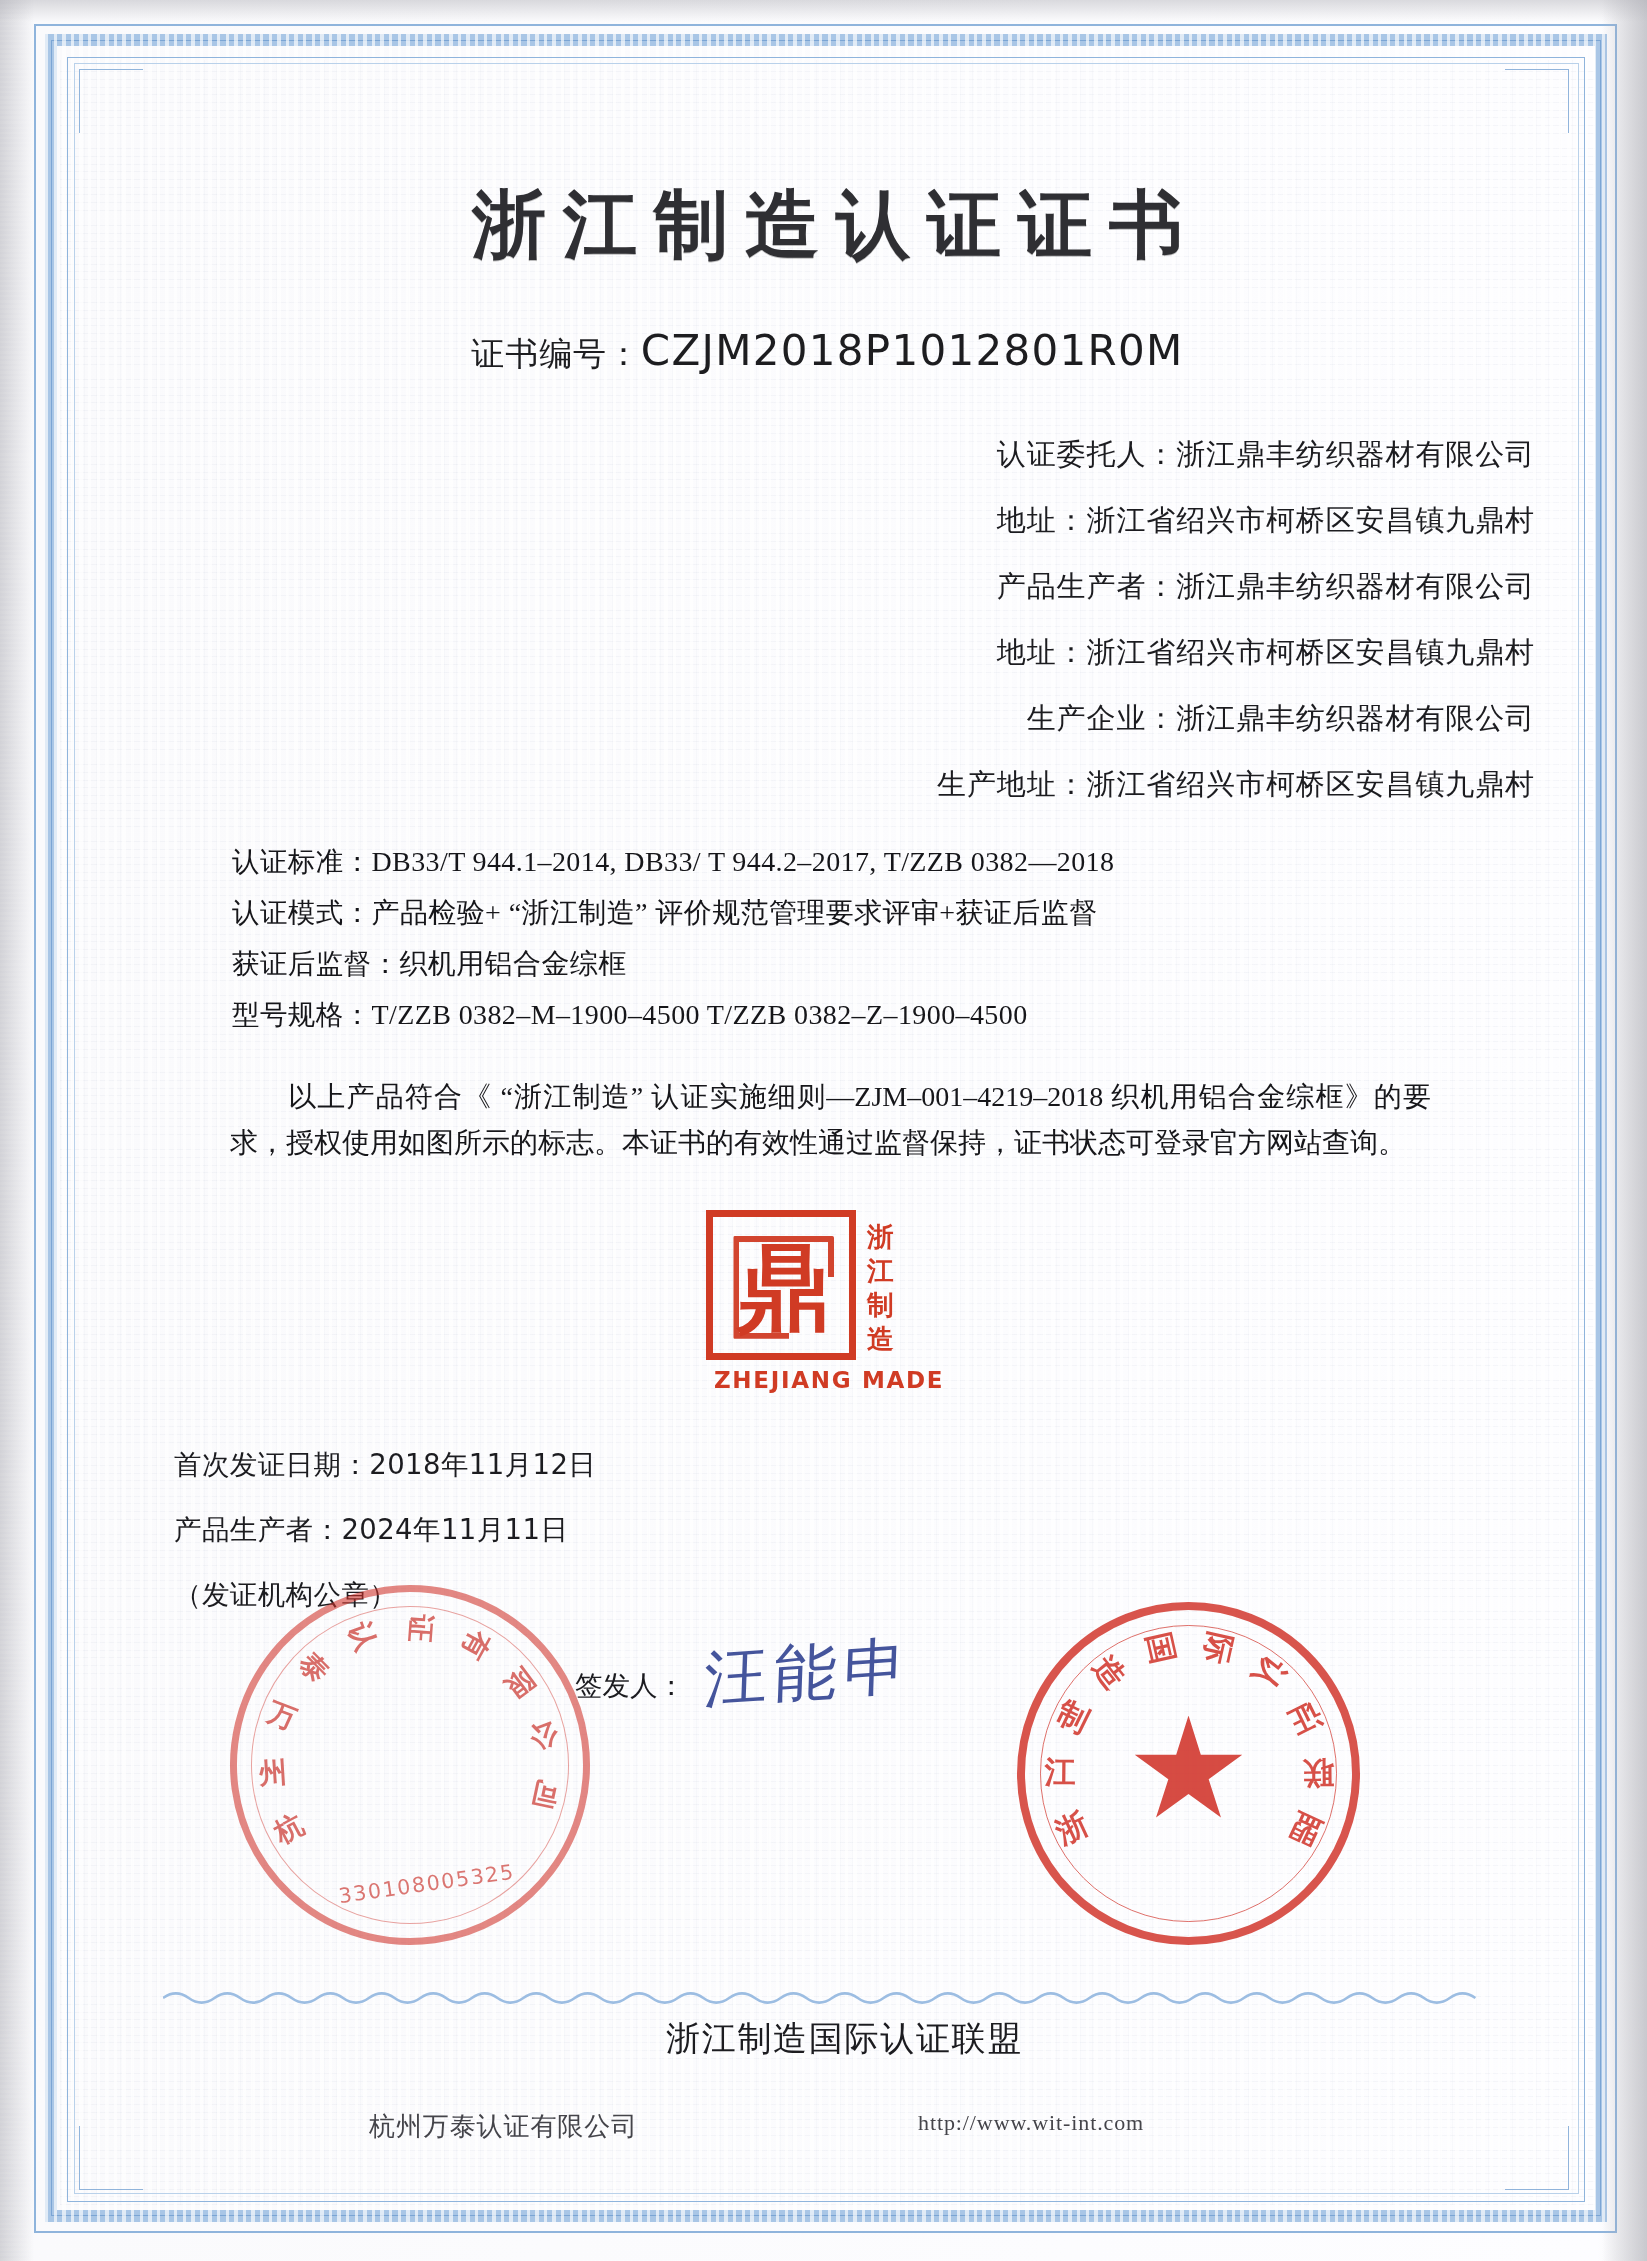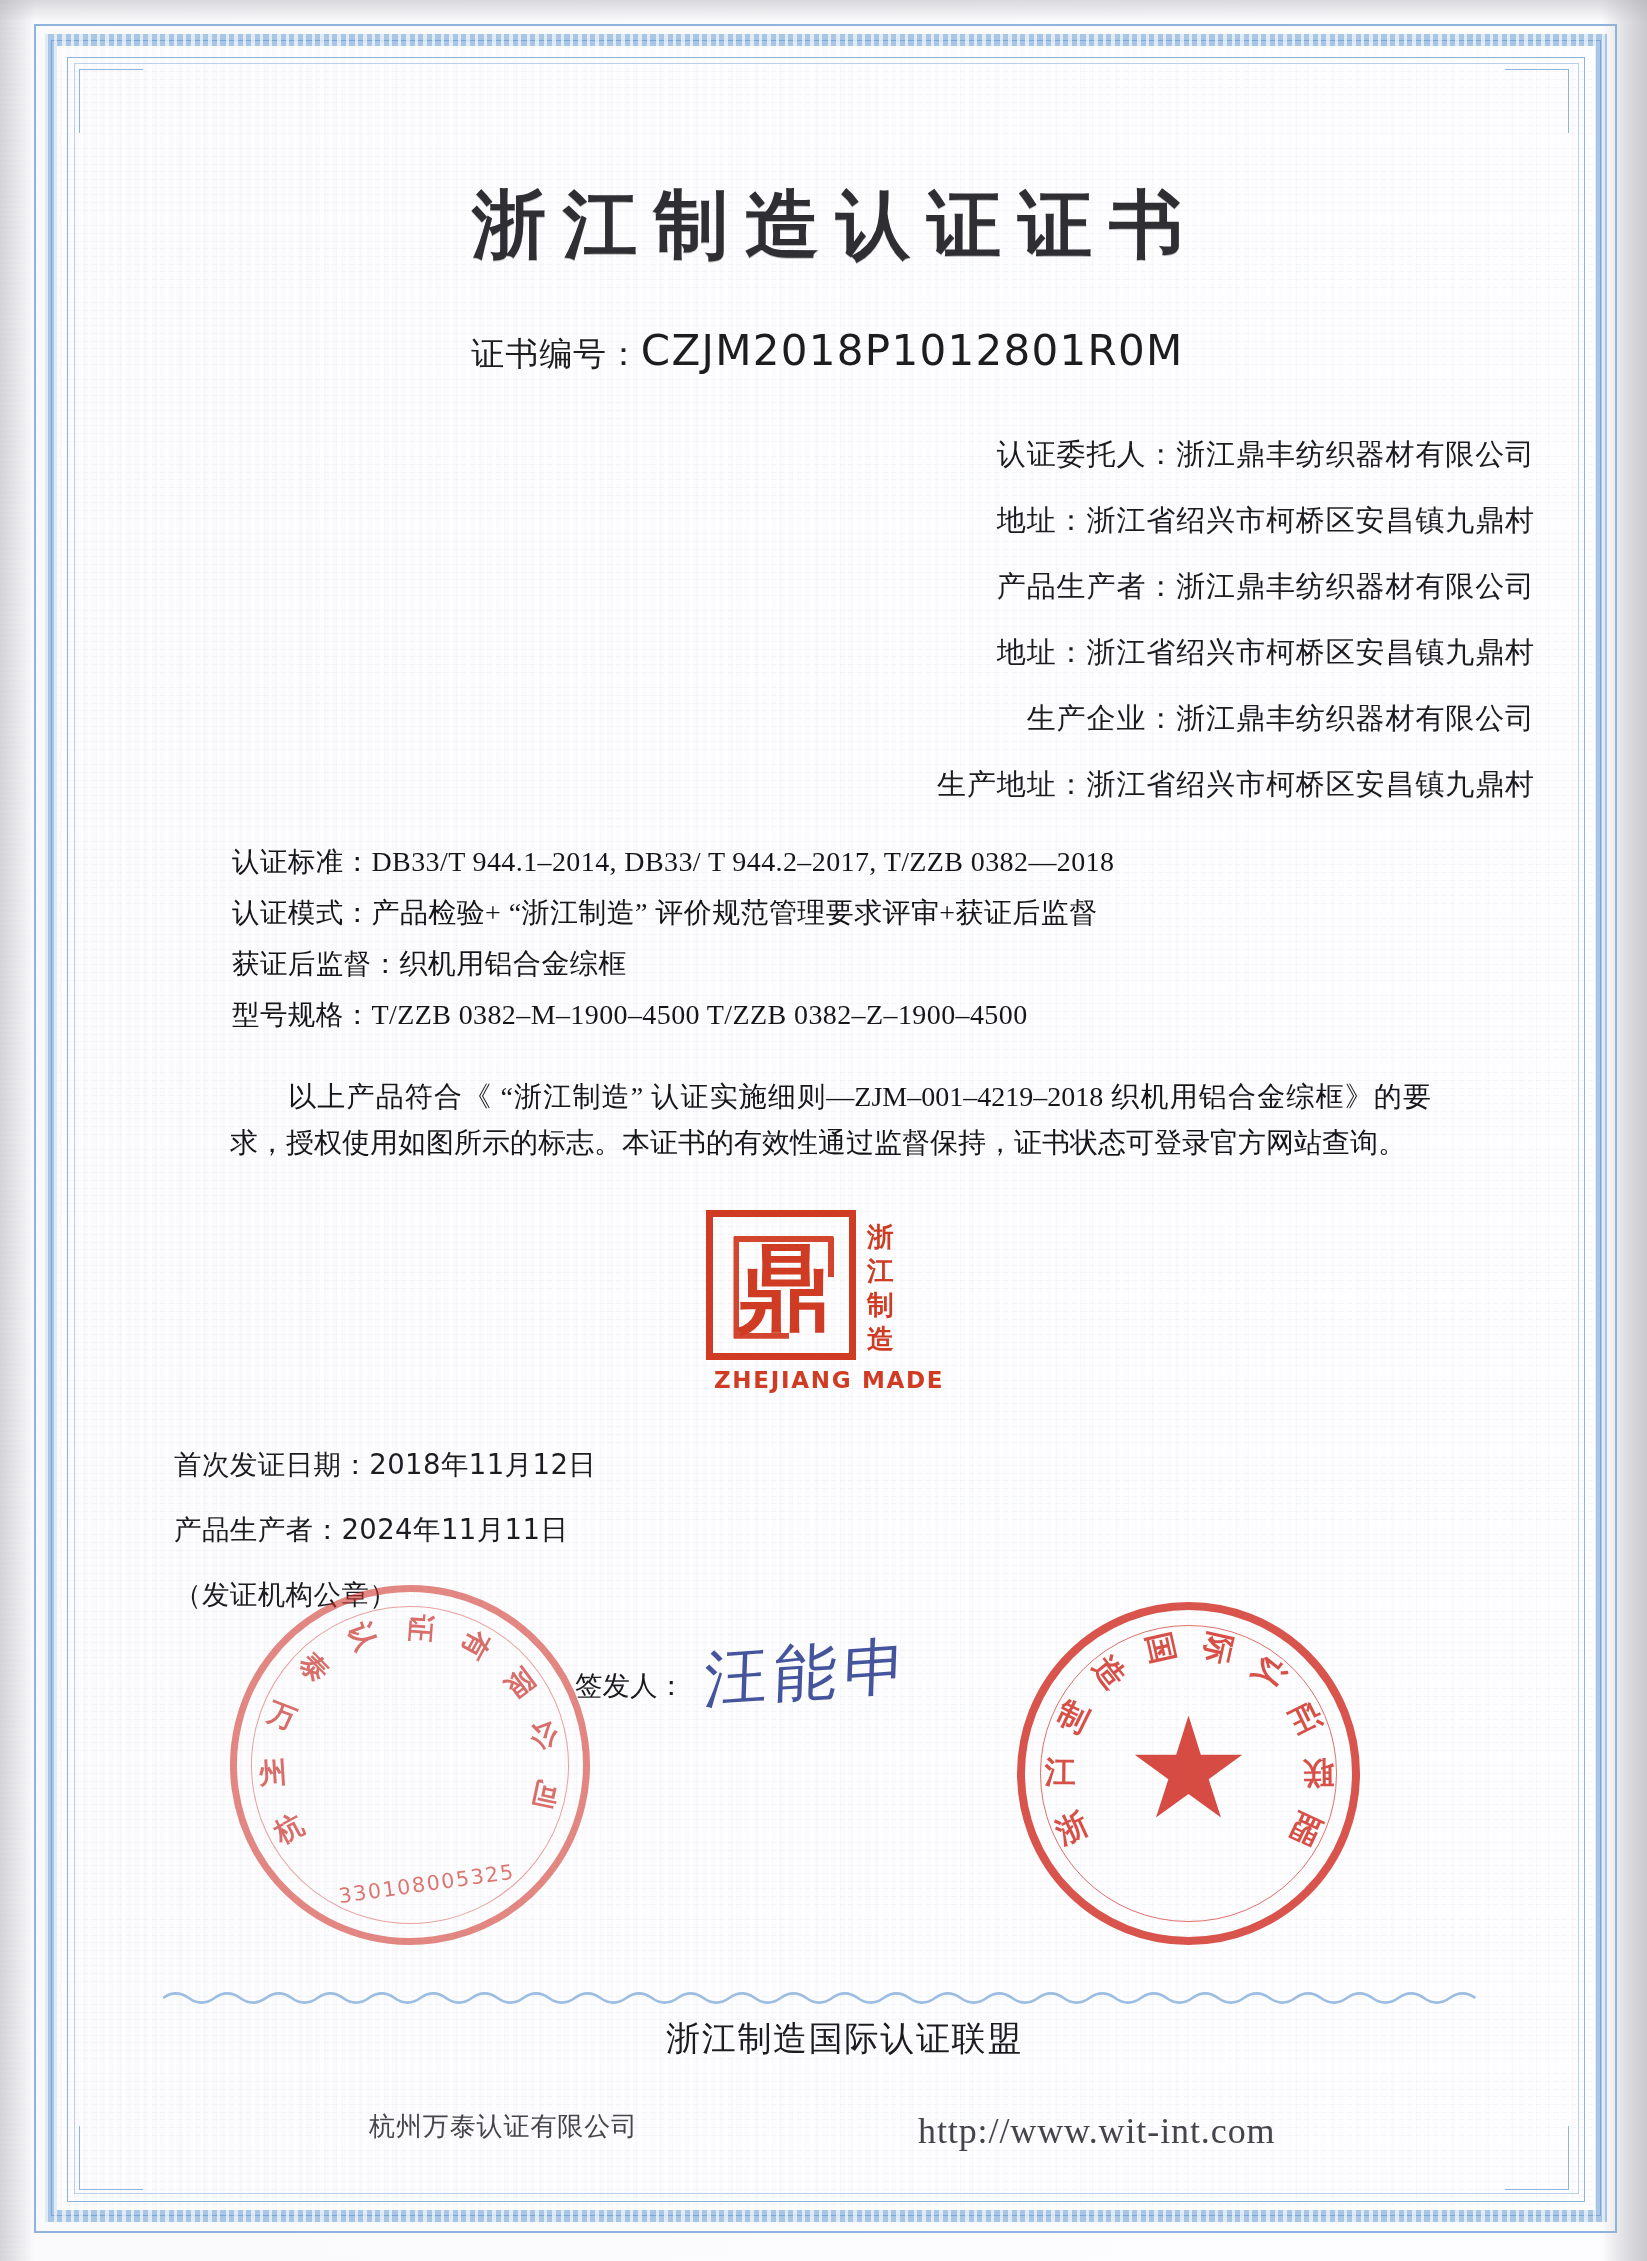--- a/index.html
+++ b/index.html
@@ -378,21 +378,21 @@
     left: 369px; top: 2109px;
     font-family: "DejaVu Sans", "Liberation Sans", sans-serif;
     font-size: 26px;
     color: #44444a;
     letter-spacing: 0.9px;
   }
   #footer-url {
     position: absolute;
     left: 918px; top: 2110px;
     font-family: "Liberation Serif", serif;
-    font-size: 36px;
+    font-size: 22px;
     color: #44444a;
     letter-spacing: 0.9px;
   }
 
   
   #scan-shadow-left {
     position: absolute;
     left: 0; top: 0; width: 34px; height: 2261px;
     background: linear-gradient(90deg, rgba(180,180,186,.55), rgba(255,255,255,0));
     pointer-events: none;

